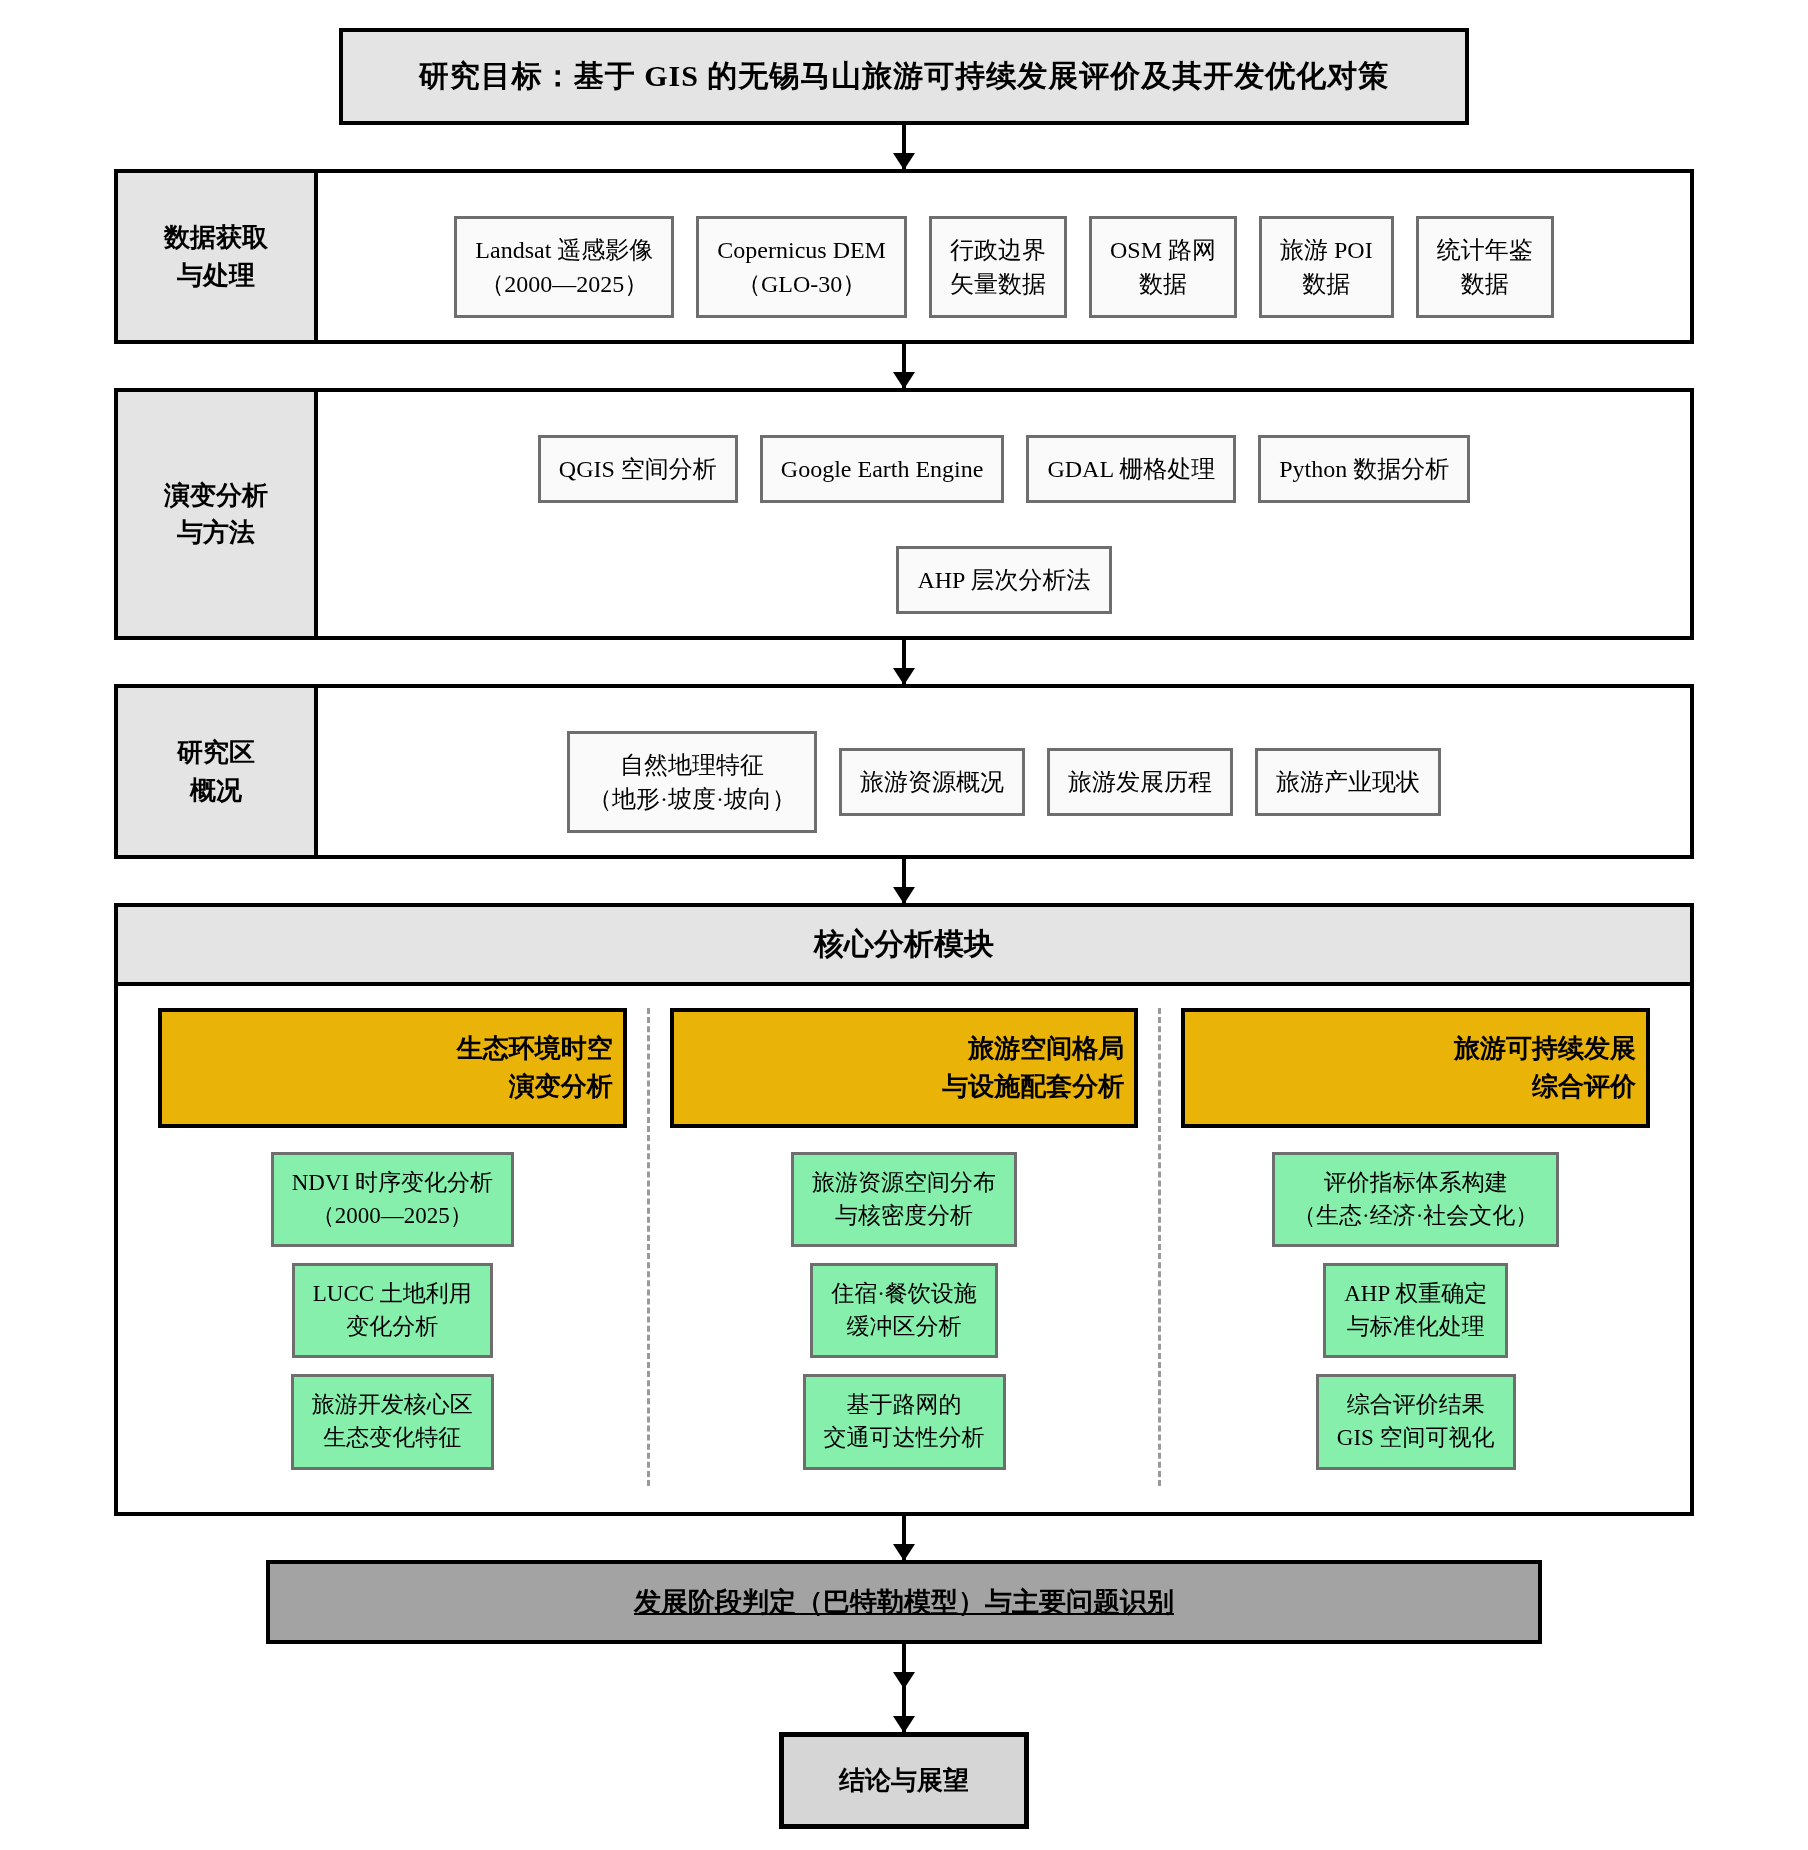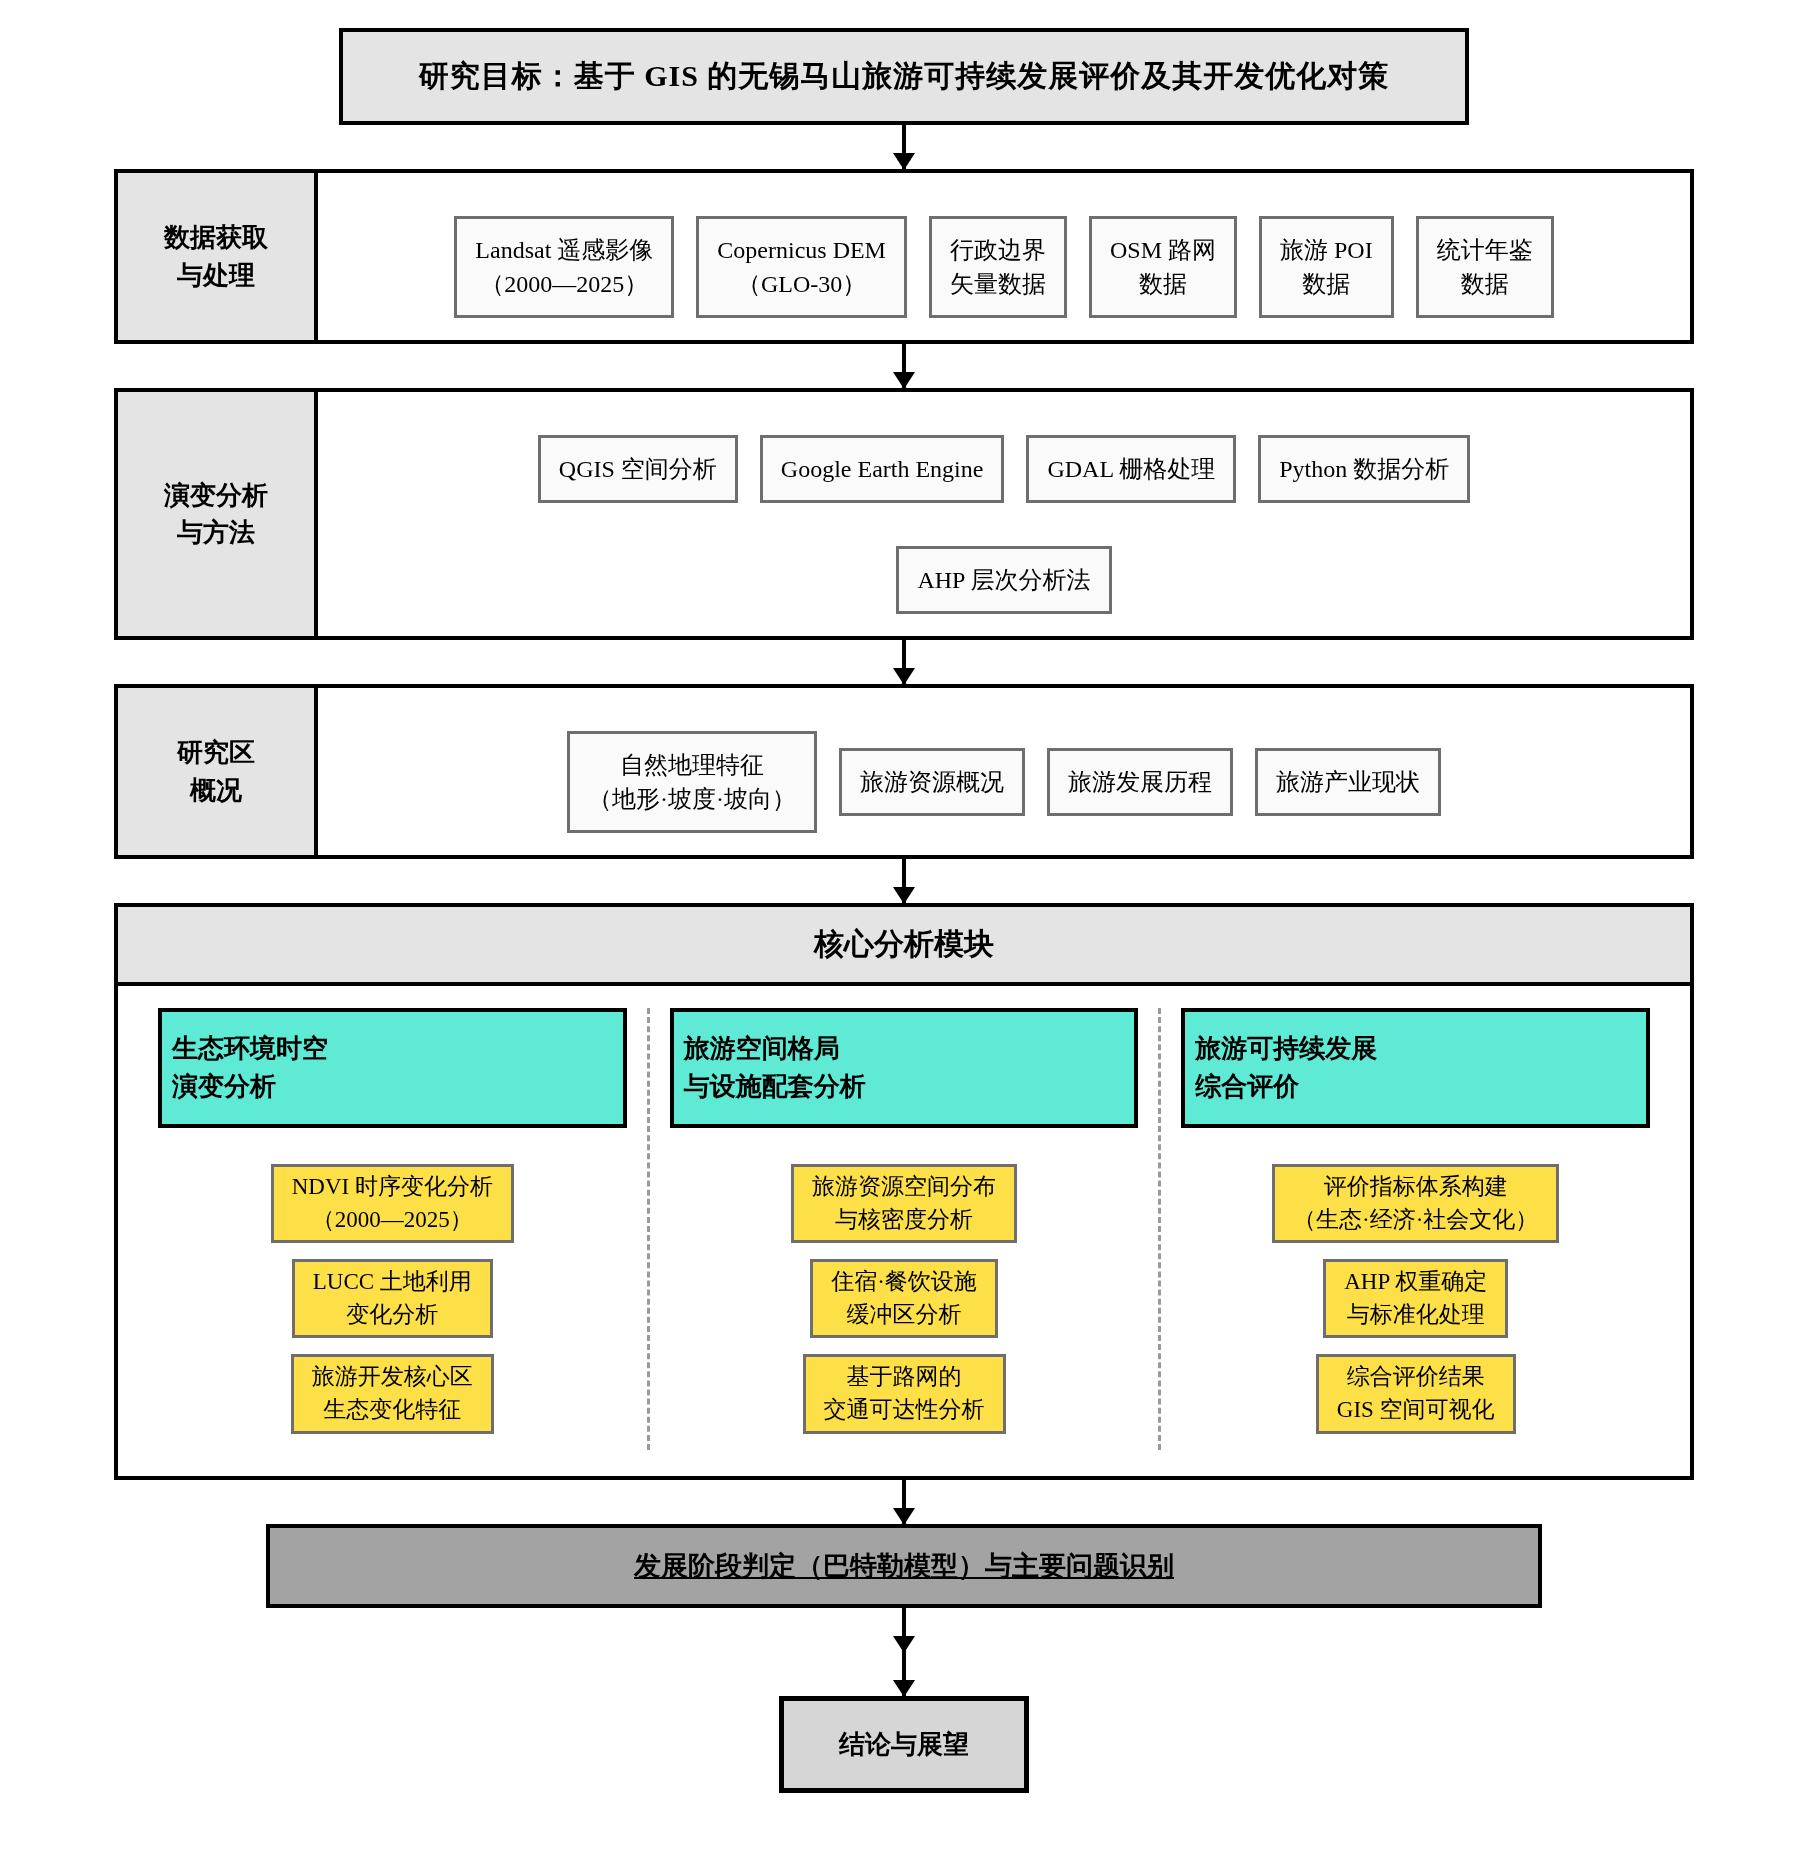--- a/index.html
+++ b/index.html
@@ -148,36 +148,36 @@
   }
   .core-divider {
     flex: 0 0 0px;
     align-self: stretch;
     border-left: 3px dashed #9a9a9a;
     margin: 0 6px;
   }
   .core-col-head {
     width: 100%;
     border: 4px solid #000;
-    background: #5eead4;
-    text-align: left;
+    background: #eab308;
+    text-align: right;
     font-size: 26px;
     font-weight: bold;
     line-height: 1.45;
     padding: 18px 10px;
     box-sizing: border-box;
-    margin-bottom: 36px;
+    margin-bottom: 24px;
   }
   .core-item {
     border: 3px solid #6e6e6e;
-    background: #fde047;
+    background: #86efac;
     text-align: center;
     font-size: 23px;
     line-height: 1.42;
-    padding: 4px 18px;
+    padding: 12px 18px;
     margin-bottom: 16px;
     box-sizing: border-box;
     white-space: nowrap;
   }
 
   
   .wide-bar {
     width: 1276px;
     margin: 0 auto;
     border: 4px solid #000;

